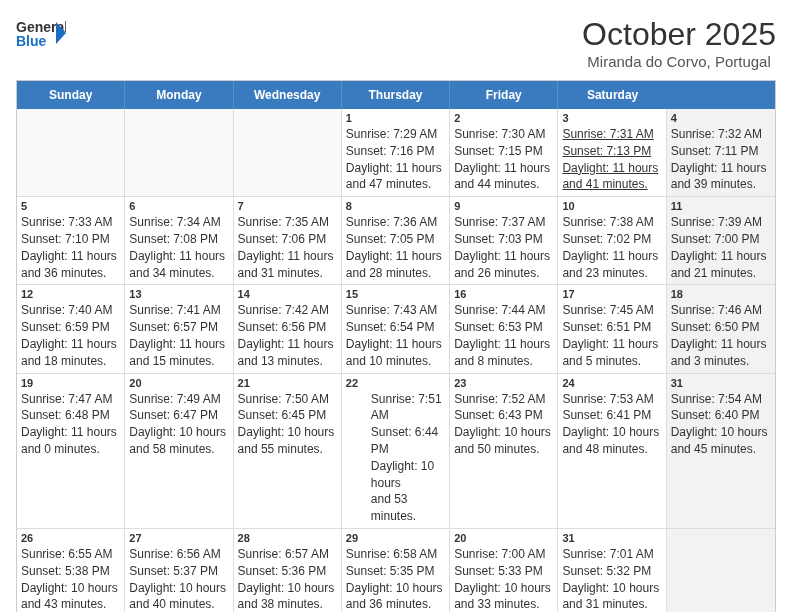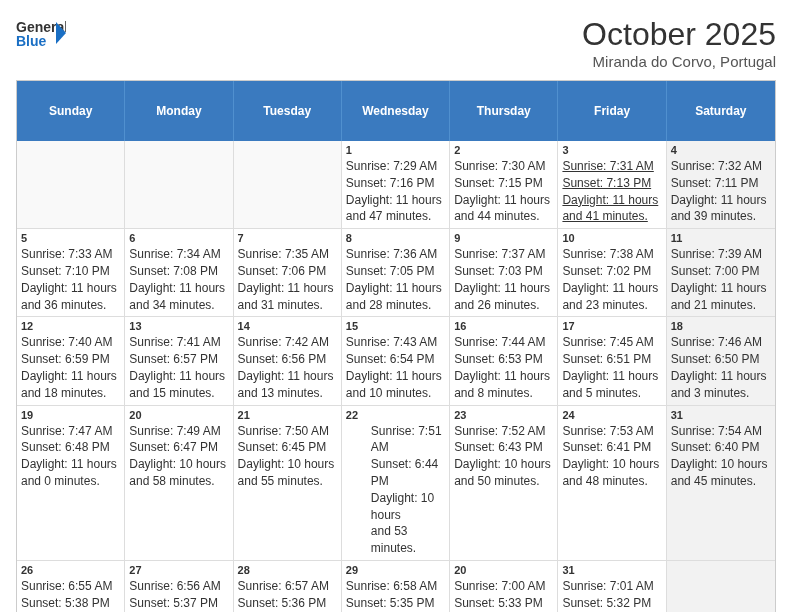--- a/index.html
+++ b/index.html
@@ -22,21 +22,21 @@
       justify-content: space-between;
       align-items: flex-start;
       margin-bottom: 10px;
     }
     .logo {
       display: flex;
       align-items: center;
       gap: 4px;
     }
     .title-area {
-      text-align: right;
+      text-align: center;
     }
     .month-title {
       font-size: 32px;
       font-weight: normal;
       color: #333;
     }
     .location {
       font-size: 15px;
       color: #555;
     }
@@ -48,21 +48,21 @@
     }
     .day-headers {
       display: grid;
       grid-template-columns: repeat(7, 1fr);
       background: #3a7abf;
     }
     .day-header {
       color: #fff;
       font-size: 12px;
       font-weight: bold;
-      padding: 23px 4px;
+      padding: 7px 4px;
       text-align: center;
       border-right: 1px solid #5090cf;
     }
     .day-header:last-child { border-right: none; }
     .calendar-body {
       flex: 1;
       display: flex;
       flex-direction: column;
     }
     .calendar-row {
@@ -111,21 +111,20 @@
     <div class="title-area">
       <div class="month-title">October 2025</div>
       <div class="location">Miranda do Corvo, Portugal</div>
     </div>
   </div>
 
   <div class="calendar">
     <div class="day-headers">
     <div class="day-header">Sunday</div>
         <div class="day-header">Monday</div>
-        <div class="day-header">Tuesday</div>
         <div class="day-header">Wednesday</div>
         <div class="day-header">Thursday</div>
         <div class="day-header">Friday</div>
         <div class="day-header">Saturday</div>
       </div>
     <div class="calendar-body">
     <div class="calendar-row">
           <div class="calendar-cell empty"></div>
           <div class="calendar-cell empty"></div>
           <div class="calendar-cell empty"></div>

